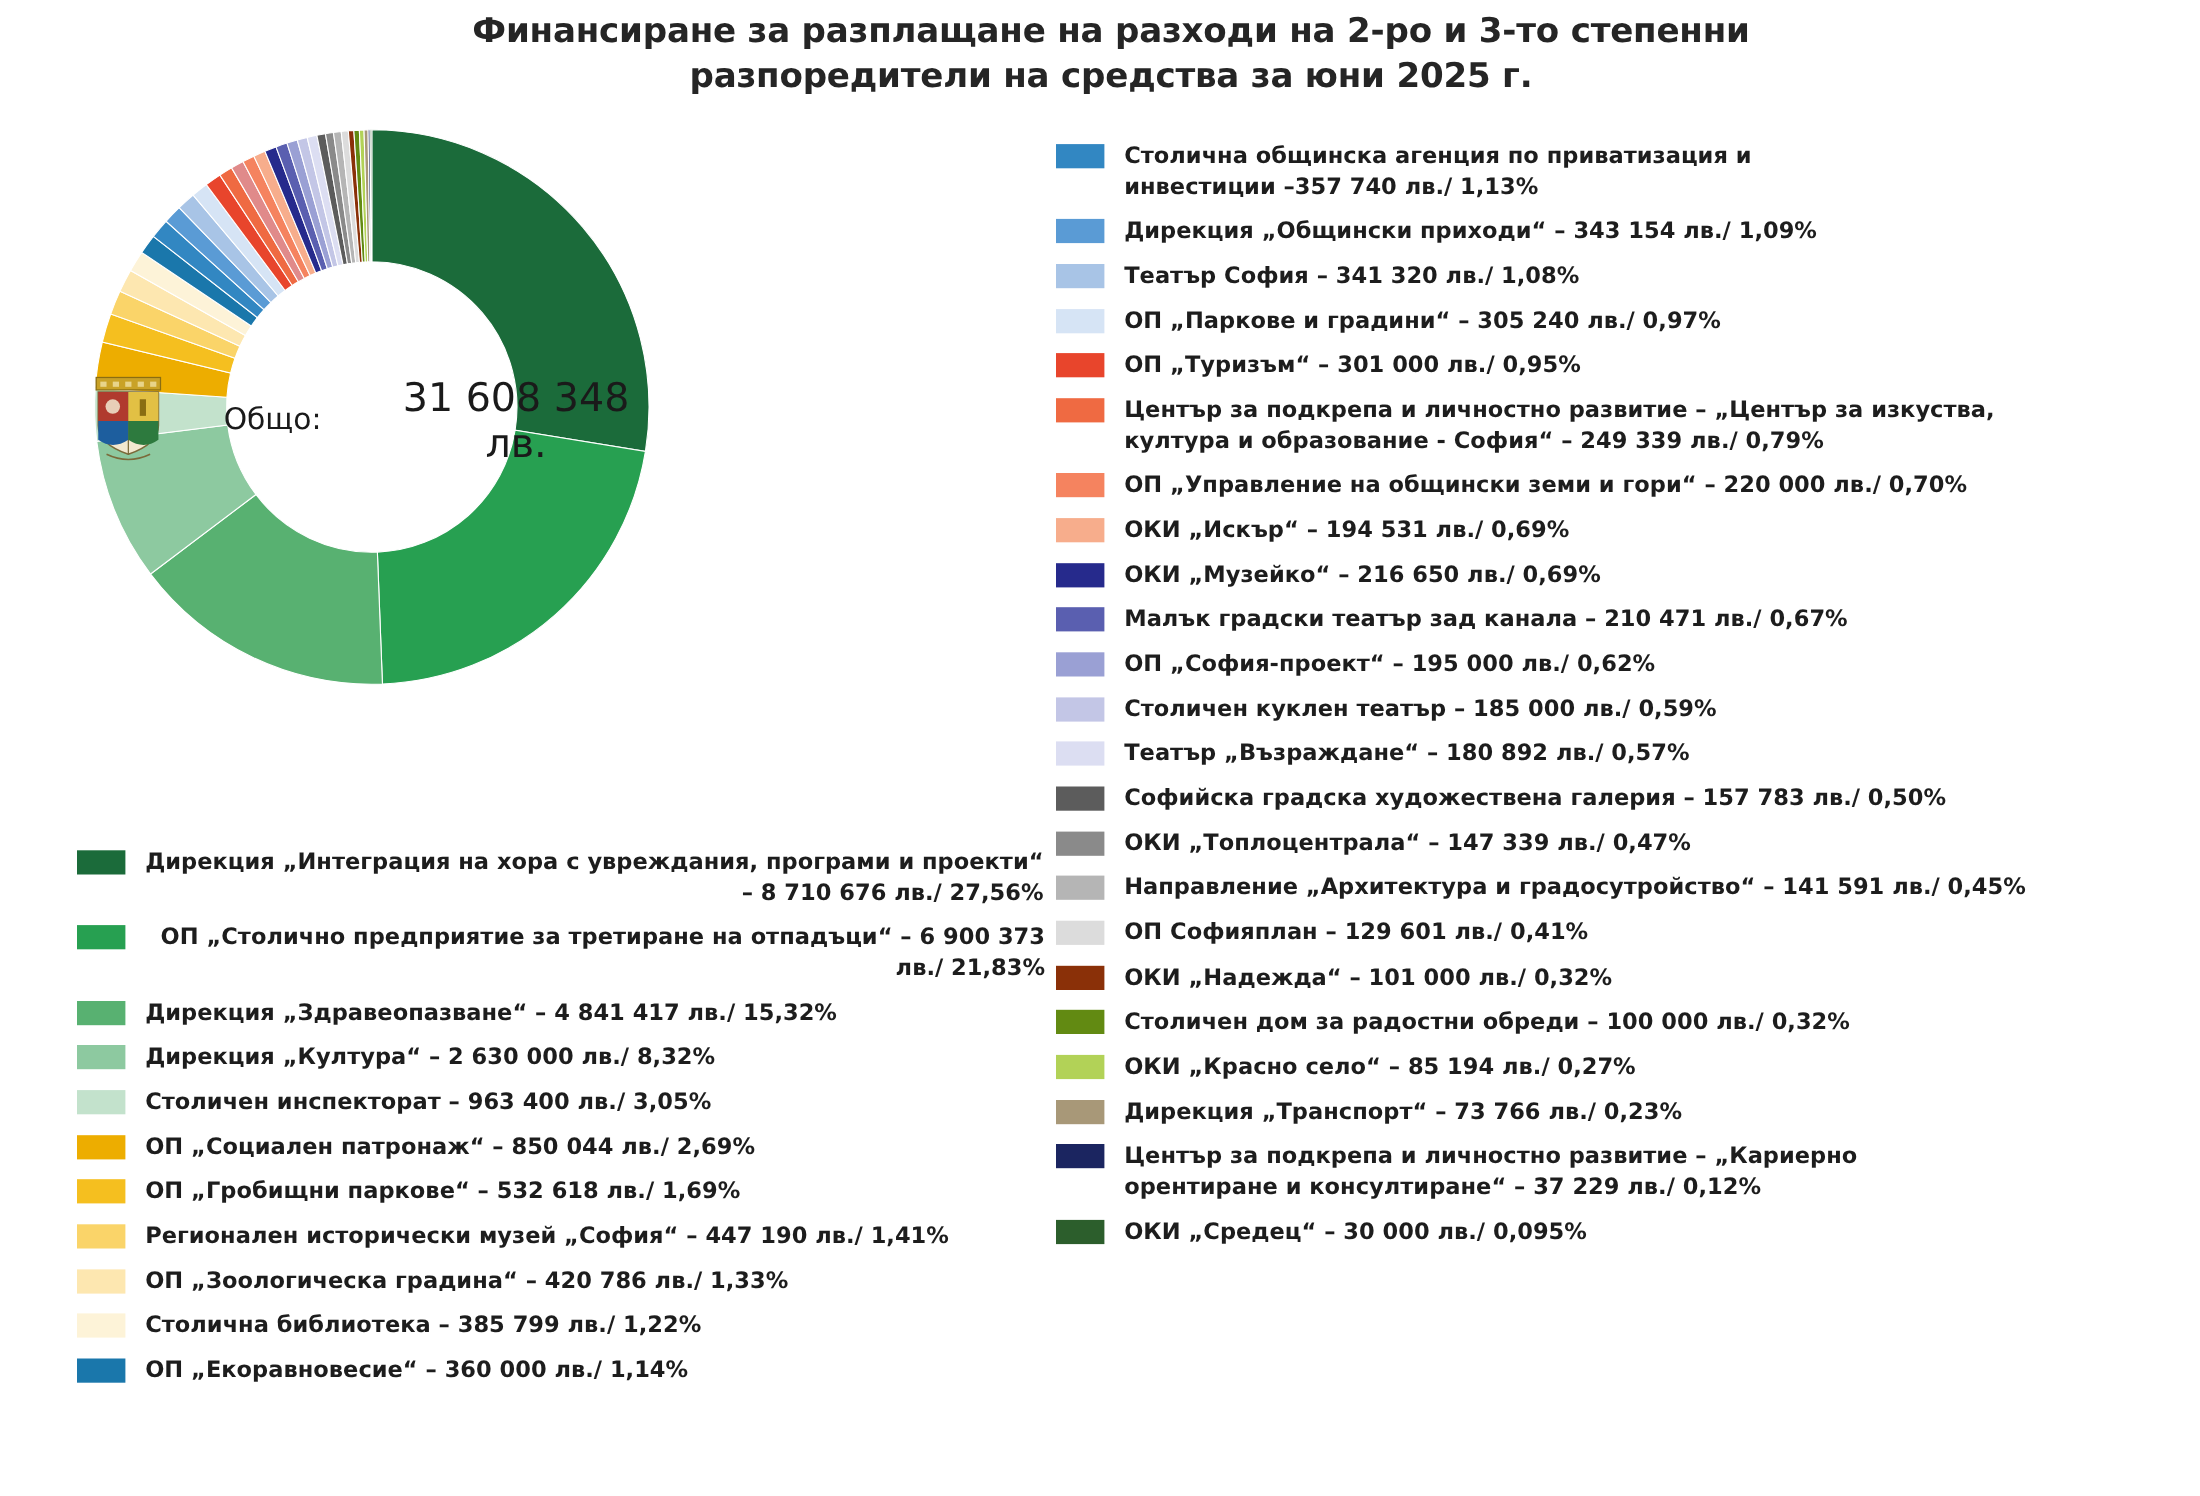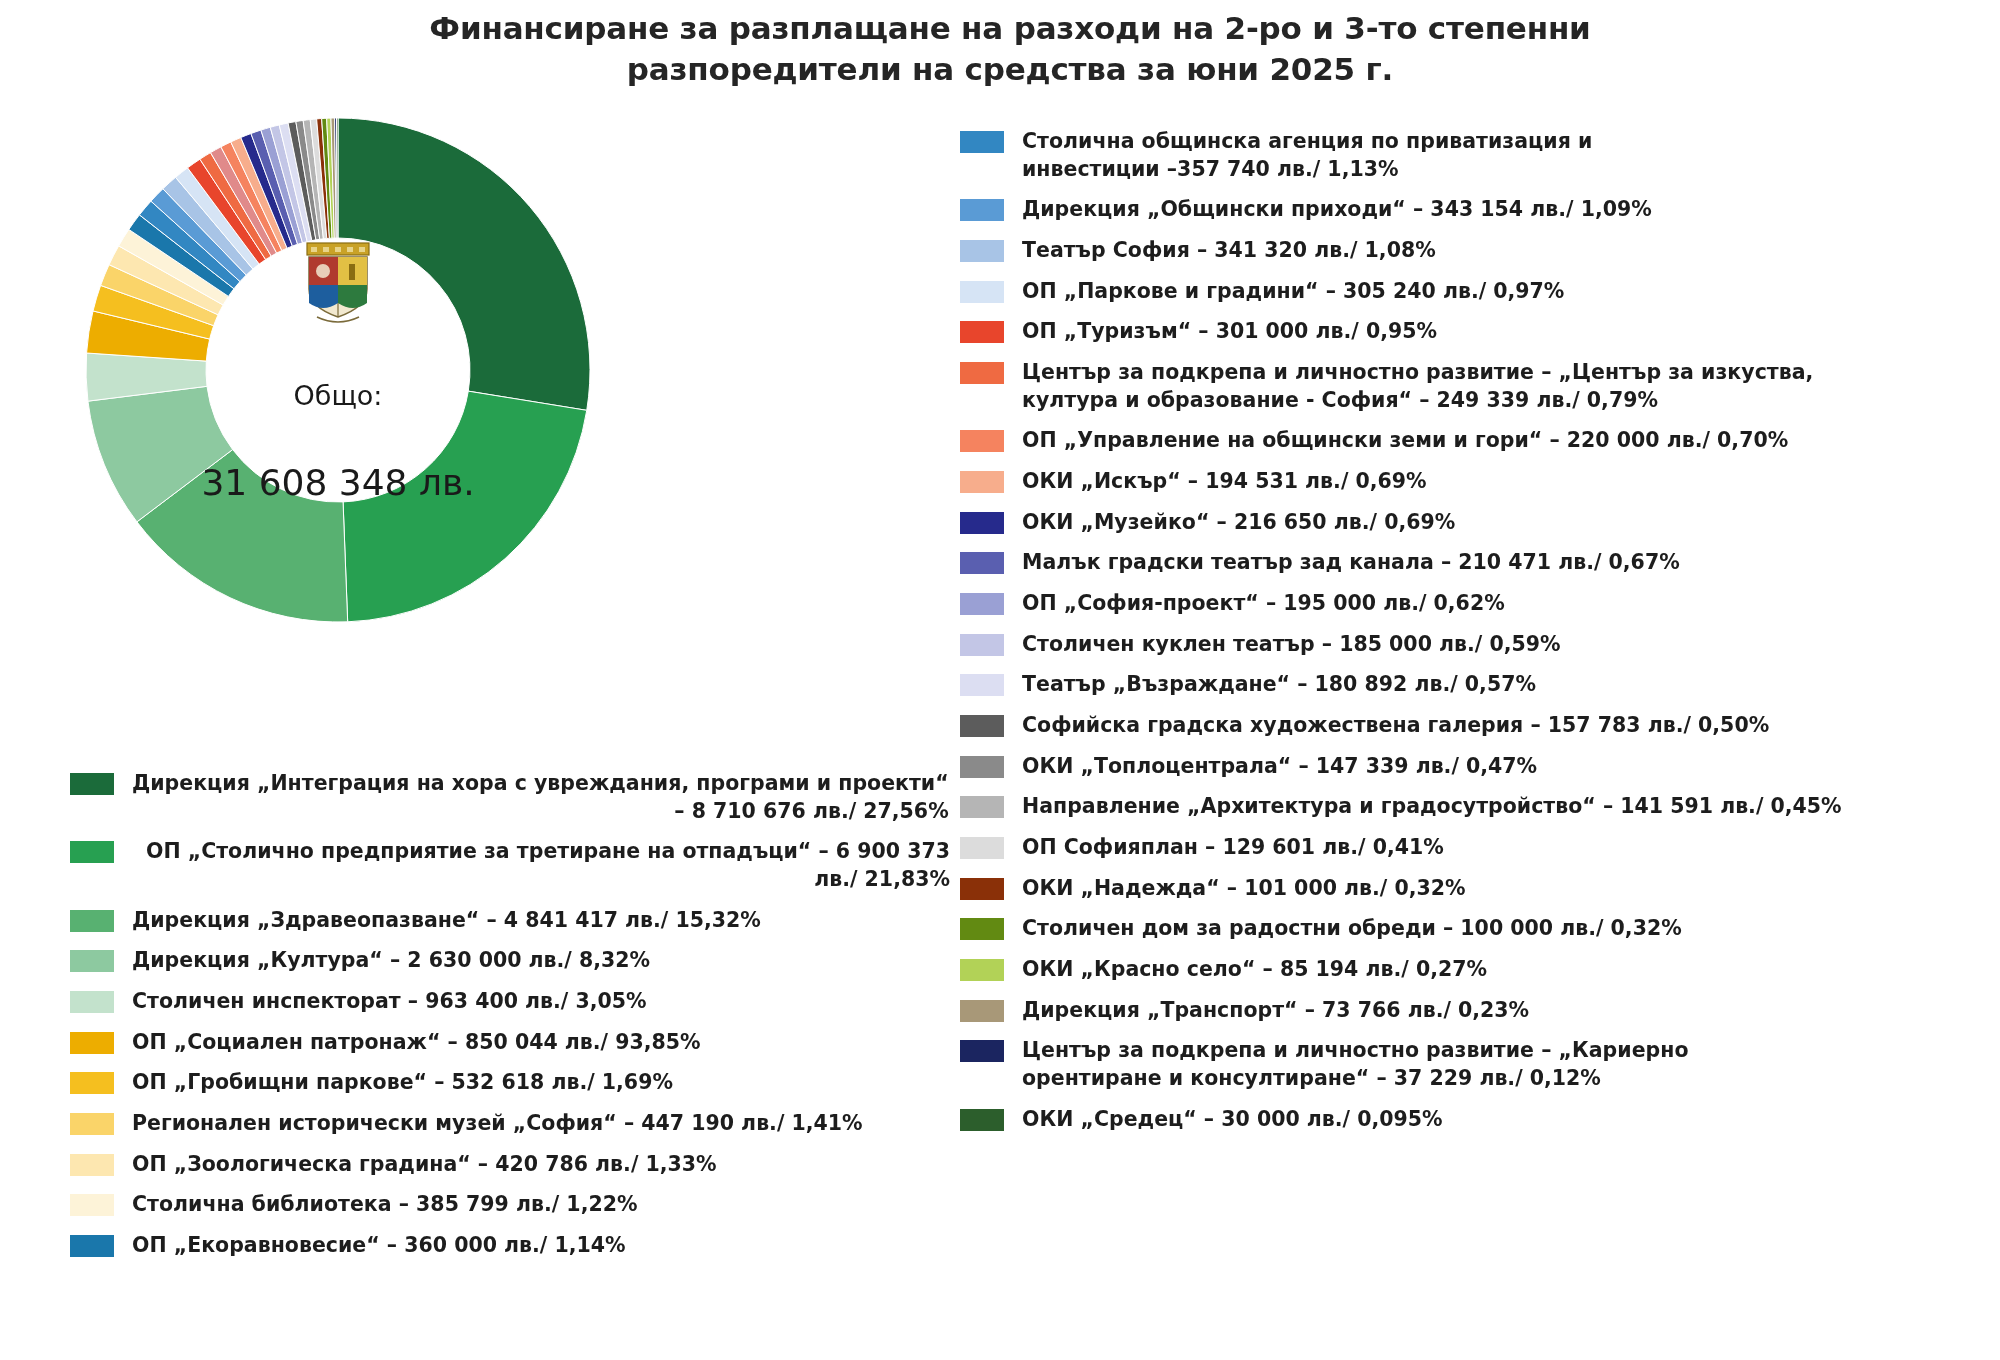--- a/index.html
+++ b/index.html
@@ -31,24 +31,24 @@
   #donut-wrap {
     position: absolute;
     left: 78px;
     top: 110px;
     width: 520px;
     height: 520px;
   }
   #donut-svg { display: block; }
   #donut-center {
     position: absolute;
-    left: 0; top: 0;
+    left: 0; top: 12px;
     width: 520px; height: 520px;
     display: flex;
-    flex-direction: column;
+    flex-direction: row;
     align-items: center;
     justify-content: center;
     pointer-events: none;
     gap: 48px;
   }
   #crest {
     width: 82px;
     height: 88px;
     margin-bottom: 6px;
   }
@@ -185,21 +185,21 @@
     <div class="legend-item">
       <span class="swatch" style="background: rgb(141, 201, 160);"></span>
       <span class="legend-text">Дирекция „Култура“ – 2 630 000 лв./ 8,32%</span>
     </div>
     <div class="legend-item">
       <span class="swatch" style="background: rgb(195, 226, 204);"></span>
       <span class="legend-text">Столичен инспекторат – 963 400 лв./ 3,05%</span>
     </div>
     <div class="legend-item">
       <span class="swatch" style="background: rgb(237, 173, 0);"></span>
-      <span class="legend-text">ОП „Социален патронаж“ – 850 044 лв./ 93,85%</span>
+      <span class="legend-text">ОП „Социален патронаж“ – 850 044 лв./ 2,69%</span>
     </div>
     <div class="legend-item">
       <span class="swatch" style="background: rgb(245, 191, 31);"></span>
       <span class="legend-text">ОП „Гробищни паркове“ – 532 618 лв./ 1,69%</span>
     </div>
     <div class="legend-item">
       <span class="swatch" style="background: rgb(250, 212, 105);"></span>
       <span class="legend-text">Регионален исторически музей „София“ – 447 190 лв./ 1,41%</span>
     </div>
     <div class="legend-item">

